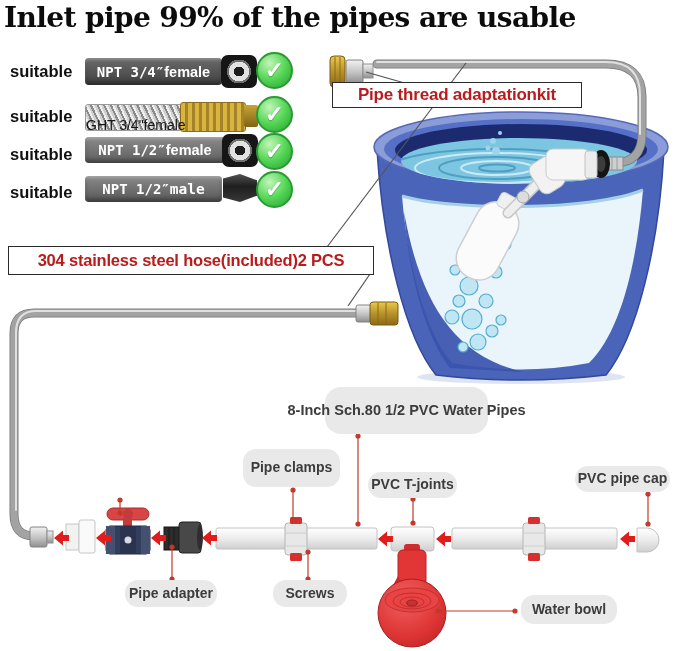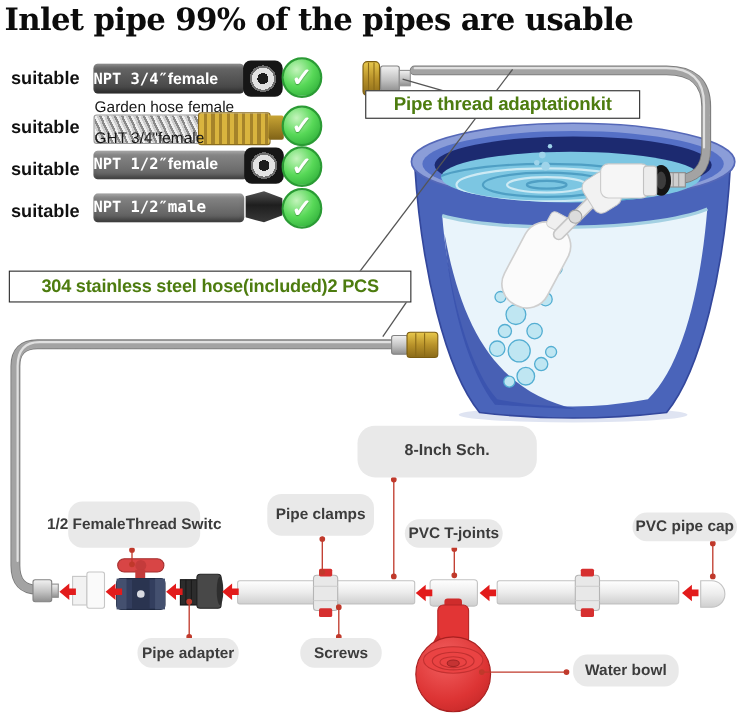--- a/index.html
+++ b/index.html
@@ -2,21 +2,21 @@
 <html><head>
 <meta charset="utf-8">
 <style>
   html,body{margin:0;padding:0;background:#fff;}
   .stage{position:relative;width:679px;height:651px;background:#fff;overflow:hidden;
          font-family:"Liberation Sans",sans-serif;}
   .abs{position:absolute;}
   .title{left:4px;top:1px;width:640px;font-family:"DejaVu Serif","Liberation Serif",serif;
          font-weight:bold;font-size:28px;letter-spacing:-0.6px;color:#0c0c0c;white-space:nowrap;}
   .suit-label{font-weight:bold;font-size:16.5px;color:#111;}
-  .band{display:flex;align-items:center;gap:0;border-radius:4px;
+  .band{display:flex;align-items:center;justify-content:center;gap:0;border-radius:4px;
         color:#fff;box-shadow:inset 0 2px 3px rgba(255,255,255,.25), inset 0 -3px 4px rgba(0,0,0,.35);}
   .band .spec{font-family:"DejaVu Sans Mono",monospace;font-weight:bold;font-size:14px;white-space:nowrap;}
   .band .gender{font-weight:bold;font-size:14.5px;white-space:nowrap;}
   .band1{background:linear-gradient(180deg,#6b6b6b,#3f3f3f);}
   .band3{background:linear-gradient(180deg,#8b8b8b,#5e5e5e);}
   .band4{background:linear-gradient(180deg,#8a8a8a,#575757);}
   .fit-female{width:36px;height:33px;border-radius:7px;
       background:radial-gradient(circle at 50% 50%, #1d1d1d 0 5px, #e2e2e2 5px 10px, #6f6f6f 10px 12px, #161616 12px);}
   .fit-male{width:34px;height:32px;background:linear-gradient(180deg,#5a5a5a,#1e1e1e 45%,#3b3b3b);
       clip-path:polygon(0 20%,50% 6%,100% 26%,100% 74%,50% 94%,0 80%);}
@@ -24,21 +24,21 @@
       background:radial-gradient(circle at 35% 28%, #c4f4bc, #58d958 48%, #2fae3a 88%);
       border:2px solid #2a9b34;box-sizing:border-box;color:#fff;font-weight:bold;font-size:23px;
       text-shadow:0 1px 1px rgba(0,90,0,.45);}
   .corr{background:repeating-linear-gradient(65deg,#cfcfcf 0 2px,#8a8a8a 2px 4px,#efefef 4px 6px);
       border:1px solid #9a9a9a;border-radius:3px;}
   .brass{background:repeating-linear-gradient(90deg,#d9b43e 0 4px,#a5832a 4px 7px);
       border:1px solid #8a6c1c;border-radius:3px;}
   .brasshex{background:linear-gradient(180deg,#c8a434,#806317);border-radius:2px;}
   .rowtext{font-size:14px;color:#161616;white-space:nowrap;}
   .whitebox{background:#fff;border:1.6px solid #2a2a2a;display:flex;align-items:center;justify-content:center;
-      font-weight:bold;color:#4d7c0f;letter-spacing:-0.2px;white-space:nowrap;}
+      font-weight:bold;color:#b91c1c;letter-spacing:-0.2px;white-space:nowrap;}
   .pill{background:#e9e9e9;color:#3c3c3c;display:flex;flex-direction:row;align-items:center;
       justify-content:center;font-weight:bold;font-size:14px;border-radius:13px;line-height:1.24;
       text-align:center;white-space:nowrap;}
   .pill-big{border-radius:16px;font-size:14.5px;}
 </style>
 </head>
 <body>
 
 <div class="stage">
 
@@ -261,21 +261,20 @@
   <div class="abs suit-label" style="left:10px;top:62px">suitable</div>
   <div class="abs band band1" style="left:85px;top:58px;width:137px;height:27px">
     <span class="spec">NPT 3/4″</span>
     <span class="gender">female</span>
   </div>
   <div class="abs fit-female" style="left:221px;top:55px"></div>
   <div class="abs check" style="left:256px;top:52px">
     <span>✓</span>
   </div>
 
-  <div class="abs rowtext" style="left:86px;top:89px">Garden hose female</div>
   <div class="abs suit-label" style="left:10px;top:107px">suitable</div>
   <div class="abs corr" style="left:85px;top:104px;width:95px;height:25px"></div>
   <div class="abs brass" style="left:180px;top:102px;width:64px;height:28px"></div>
   <div class="abs brasshex" style="left:244px;top:105px;width:14px;height:22px"></div>
   <div class="abs rowtext" style="left:86px;top:117px">GHT 3/4"female</div>
   <div class="abs check" style="left:256px;top:96px">
     <span>✓</span>
   </div>
 
   <div class="abs suit-label" style="left:10px;top:145px">suitable</div>
@@ -296,24 +295,21 @@
   <div class="abs fit-male" style="left:223px;top:172px"></div>
   <div class="abs check" style="left:256px;top:171px">
     <span>✓</span>
   </div>
 
   <div class="abs whitebox" style="left:332px;top:82px;width:248px;height:24px;font-size:17px">Pipe thread adaptationkit</div>
   <div class="abs whitebox" style="left:8px;top:246px;width:364px;height:27px;font-size:16.5px">304 stainless steel hose(included)2 PCS</div>
 
   <div class="abs pill pill-big" style="left:325px;top:387px;width:163px;height:47px">
     <span>8-Inch Sch.</span>
-  </div>
-  <div class="abs pill" style="left:62px;top:456px;width:120px;height:42px">
-    <span>1/2 Female</span>
-    <span>Thread Switc</span>
+    <span>80 1/2 PVC Water Pipes</span>
   </div>
   <div class="abs pill" style="left:243px;top:449px;width:97px;height:38px">Pipe clamps</div>
   <div class="abs pill" style="left:575px;top:466px;width:95px;height:26px">PVC pipe cap</div>
   <div class="abs pill" style="left:368px;top:472px;width:89px;height:26px">PVC T-joints</div>
   <div class="abs pill" style="left:125px;top:580px;width:92px;height:27px">Pipe adapter</div>
   <div class="abs pill" style="left:521px;top:595px;width:96px;height:29px">Water bowl</div>
   <div class="abs pill" style="left:273px;top:580px;width:74px;height:27px">Screws</div>
 
 </div>
 

